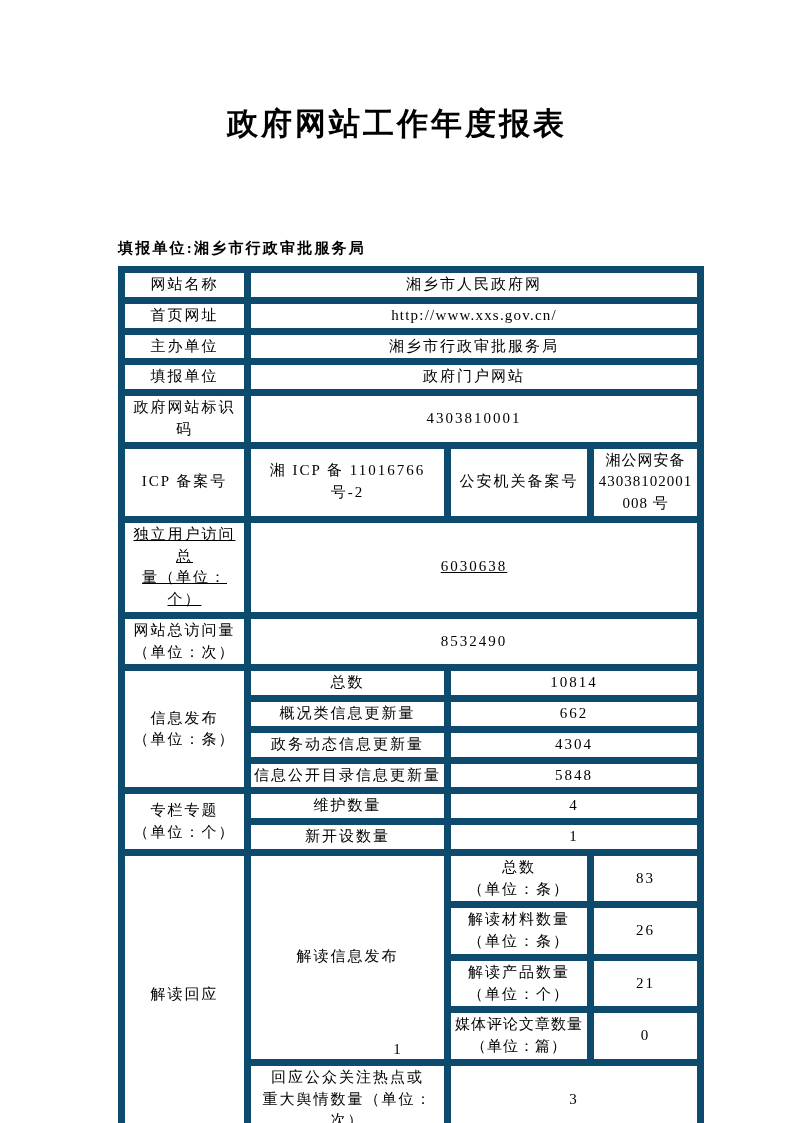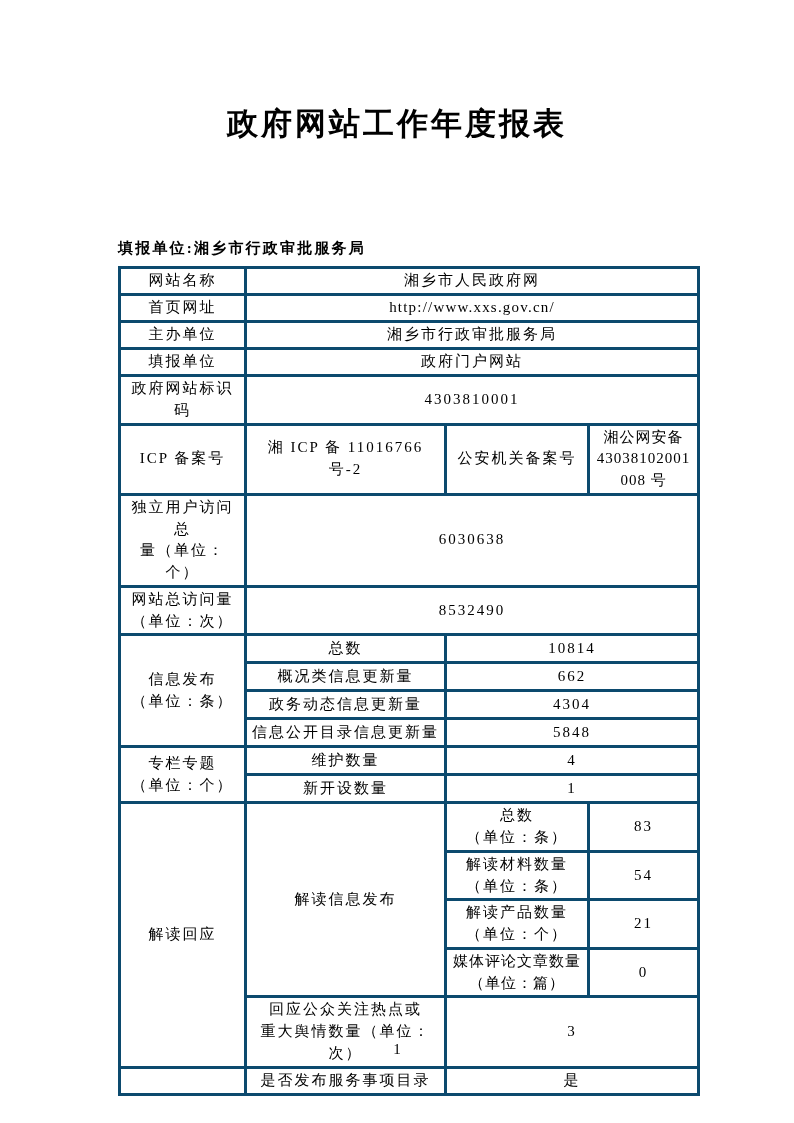--- a/index.html
+++ b/index.html
@@ -45,37 +45,37 @@
   }
   table.report-table {
     position: absolute;
     top: 266px;
     left: 118px;
     width: 579px;
     border-collapse: collapse;
     table-layout: fixed;
   }
   .report-table td {
-    border: 3px solid #0c4a6e;
+    border: 7px solid #0c4a6e;
     text-align: center;
     vertical-align: middle;
     font-size: 15px;
     letter-spacing: 2px;
     line-height: 1.45;
     padding: 1px 3px;
     white-space: pre-line;
     overflow: hidden;
   }
   .report-table td.tight { letter-spacing: 1px; }
   .report-table td.url { letter-spacing: 1.2px; }
   tr.h27 { height: 27px; }
   tr.h28 { height: 28px; }
   tr.h47 { height: 47px; }
   tr.h48 { height: 48px; }
-  tr.h51 { height: 51px; }
+  tr.h51 { height: 51px; text-decoration: underline; }
   tr.h65 { height: 65px; }
   tr.h66 { height: 66px; }
   .page-number {
     position: absolute;
     top: 1041px;
     left: 0;
     width: 100%;
     text-align: center;
     font-size: 15px;
   }
@@ -168,21 +168,21 @@
       <tr class="h47">
         <td rowspan="5">解读回应</td>
         <td rowspan="4">解读信息发布</td>
         <td>总数
 （单位：条）</td>
         <td>83</td>
       </tr>
       <tr class="h47">
         <td>解读材料数量
 （单位：条）</td>
-        <td>54</td>
+        <td>26</td>
       </tr>
       <tr class="h47">
         <td>解读产品数量
 （单位：个）</td>
         <td>21</td>
       </tr>
       <tr class="h47">
         <td class="tight">媒体评论文章数量
 （单位：篇）</td>
         <td>0</td>

